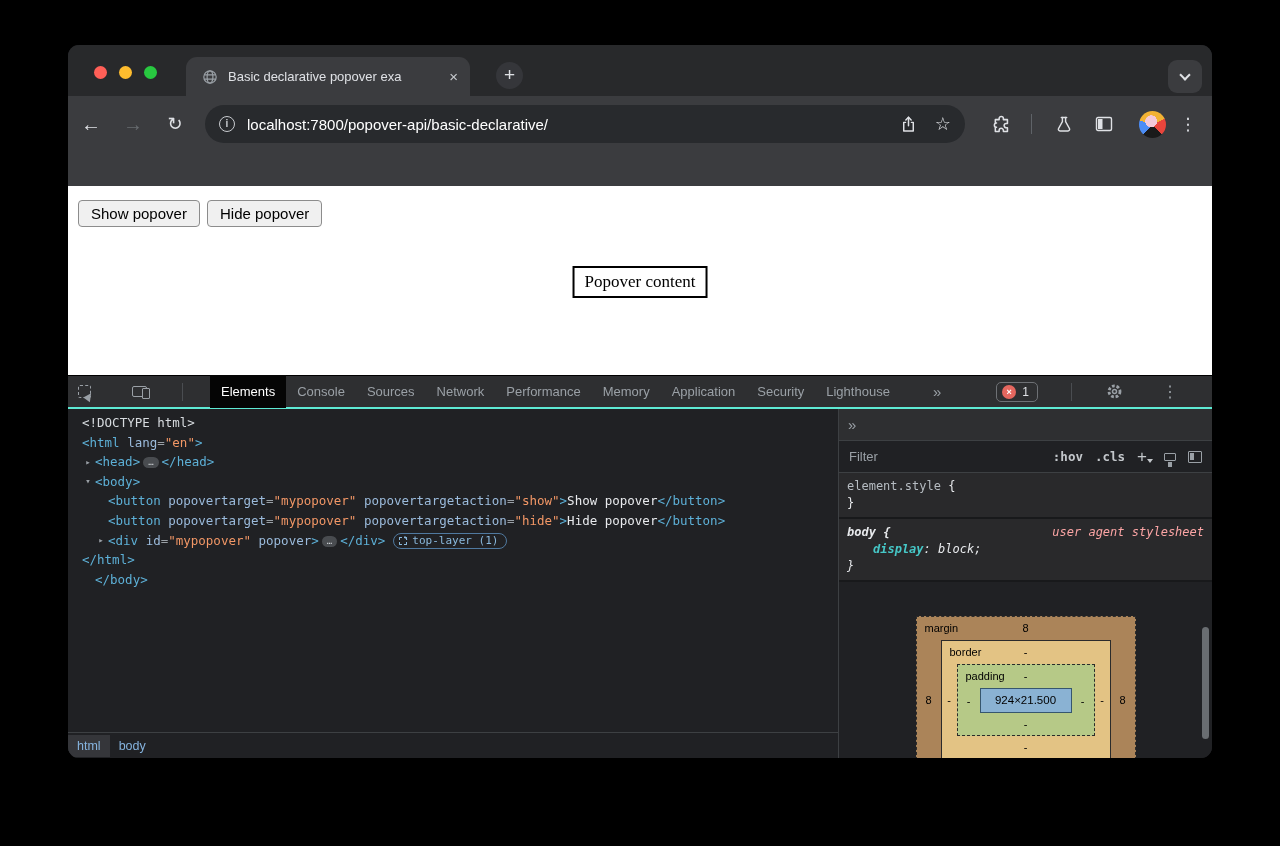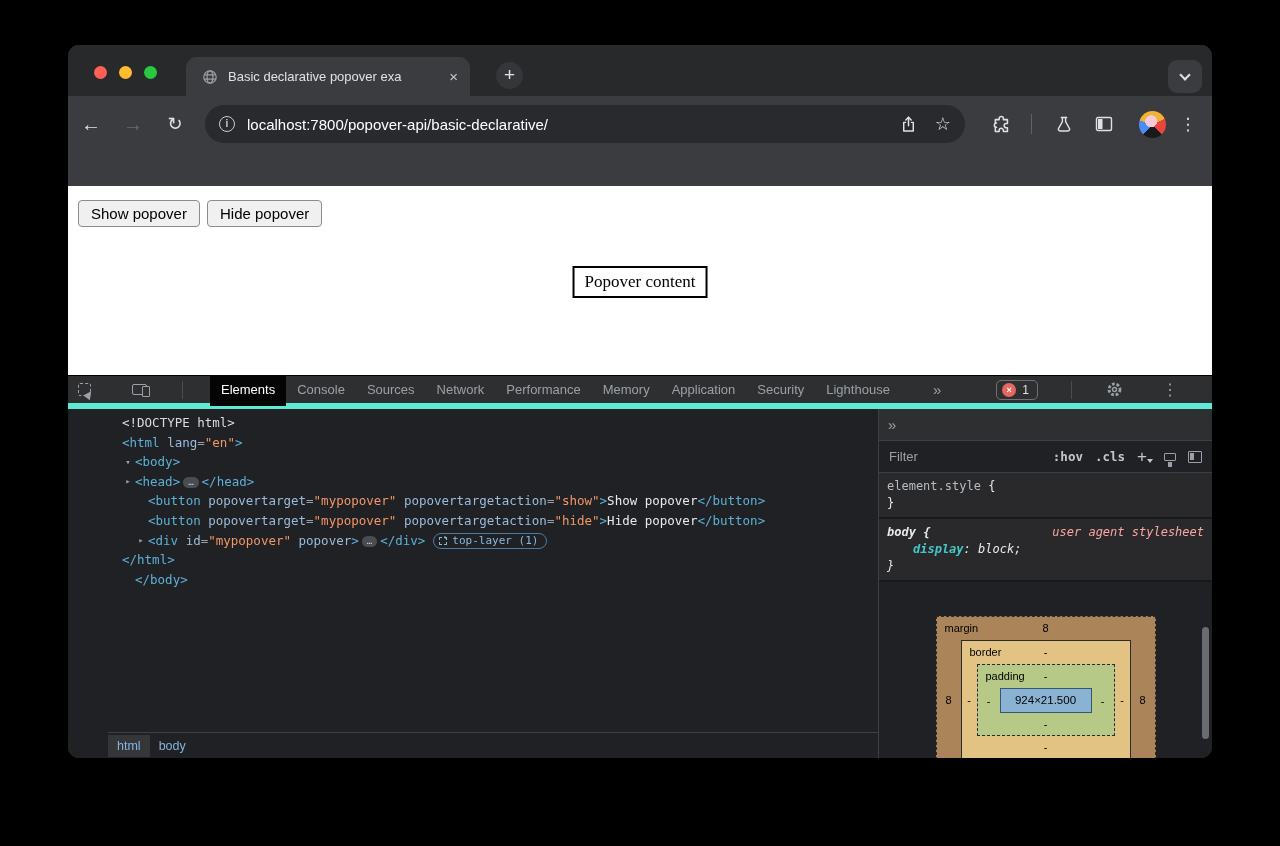--- a/index.html
+++ b/index.html
@@ -49,21 +49,21 @@
   
   .page { height:189px; background:#fff; position:relative; }
   .pg-btn { position:absolute; top:14px; height:27px; background:#f0f0f0; border:1px solid #8c8c8c;
     border-radius:4px; font-size:15px; color:#000; padding:0 12px; font-family:"Liberation Sans",sans-serif; }
   .pg-btn.show { left:10px; } .pg-btn.hide { left:139px; }
   .popover-box { position:absolute; left:50%; transform:translateX(-50%); top:80px; background:#fff;
     border:2px solid #000; padding:4px 10px; font-family:"Liberation Serif",serif; font-size:17px; color:#000; }
 
   
   .devtools { height:383px; display:flex; flex-direction:column; background:#202124; border-top:1px solid #000; }
-  .dt-toolbar { height:33px; flex:0 0 33px; background:#2e2f31; border-bottom:6px solid #5eead4;
+  .dt-toolbar { height:33px; flex:0 0 33px; background:#2e2f31; border-bottom:2px solid #5eead4;
     display:flex; align-items:center;gap:23px; }
   .dt-icbox { width:32px; height:32px; display:flex; align-items:center; justify-content:center; flex:0 0 auto; }
   .ic-inspect { width:13px; height:13px; border:1.5px dashed #9aa0a6; border-radius:2px; position:relative; }
   .ic-inspect::after { content:""; position:absolute; right:-4px; bottom:-4px; width:0; height:0;
     border:4px solid transparent; border-bottom:8px solid #9aa0a6; transform:rotate(35deg); }
   .ic-device { width:15px; height:11px; border:1.5px solid #9aa0a6; border-radius:2px; position:relative; }
   .ic-device::after { content:""; position:absolute; right:-4px; bottom:-3px; width:6px; height:9px;
     background:#2e2f31; border:1.5px solid #9aa0a6; border-radius:1px; }
   .dt-div { width:1px; height:18px; background:#4a4d51; margin:0 4px; flex:0 0 auto; }
   .dt-tabs { display:flex; height:33px; align-items:stretch; }
@@ -72,21 +72,21 @@
   .dt-more { color:#9aa0a6; font-size:15px; padding:0 9px; }
   .dt-spacer { flex:1; }
   .err-badge { display:flex; align-items:center; gap:6px; border:1px solid #6e7175; border-radius:5px;
     padding:2px 8px 2px 5px; color:#dfe1e5; font-size:12px; margin-right:6px; }
   .err-dot { width:14px; height:14px; border-radius:50%; background:#e5675f; color:#fff; font-size:9px;
     line-height:14px; text-align:center; font-weight:bold; }
   .gear-kebab { color:#9aa0a6; font-size:16px; }
   .dt-close { color:#c4c7cb; font-size:16px; }
 
   .dt-main { flex:1; display:flex; min-height:0; }
-  .dt-left { width:771px; flex:0 0 771px; display:flex; flex-direction:column; border-right:1px solid #3d4043;margin-left:40px; }
+  .dt-left { width:771px; flex:0 0 771px; display:flex; flex-direction:column; border-right:1px solid #3d4043; }
   .dom-tree { flex:1; padding-top:4px; font-family:"DejaVu Sans Mono",monospace; font-size:12.5px;
     line-height:19.6px; overflow:hidden; }
   .line { height:19.6px; white-space:nowrap; }
   .line.selected { background:#1a4d8c; }
   .twisty { display:inline-block; width:14px; margin-left:-14px; color:#9aa0a6; font-size:9px;
     text-align:center; vertical-align:middle; }
   .t-tag { color:#5db0d7; } .t-attr { color:#9bbbdc; } .t-val { color:#f29766; }
   .t-text { color:#e8eaed; } .t-plain { color:#d7dbdf; } .t-gray { color:#9aa0a6; }
   .ellip { display:inline-block; background:#494c50; border-radius:8px; color:#cdd1d5; font-size:9px;
     line-height:11px; padding:0 5px; margin:0 3px; vertical-align:middle; }
@@ -264,22 +264,22 @@
       </div>
       <div class="dt-icbox gear-kebab">⋮</div>
       <div class="dt-icbox dt-close" style="margin-right:4px;">×</div>
     </div>
 
     <div class="dt-main">
       <div class="dt-left">
         <div class="dom-tree">
             <div class="line" style="padding-left: 14px;"><span class="t-plain">&lt;!DOCTYPE html&gt;</span></div>
             <div class="line" style="padding-left: 14px;"><span class="t-tag">&lt;html</span><span class="t-attr"> lang</span><span class="t-gray">=</span><span class="t-val">"en"</span><span class="t-tag">&gt;</span></div>
+            <div class="line" style="padding-left: 27px;"><span class="twisty">▸</span><span class="t-tag">&lt;head&gt;</span><span class="ellip">…</span><span class="t-tag">&lt;/head&gt;</span></div>
             <div class="line" style="padding-left: 27px;"><span class="twisty">▾</span><span class="t-tag">&lt;body&gt;</span></div>
-            <div class="line" style="padding-left: 27px;"><span class="twisty">▸</span><span class="t-tag">&lt;head&gt;</span><span class="ellip">…</span><span class="t-tag">&lt;/head&gt;</span></div>
             <div class="line" style="padding-left: 40px;"><span class="t-tag">&lt;button</span><span class="t-attr"> popovertarget</span><span class="t-gray">=</span><span class="t-val">"mypopover"</span><span class="t-attr"> popovertargetaction</span><span class="t-gray">=</span><span class="t-val">"show"</span><span class="t-tag">&gt;</span><span class="t-text">Show popover</span><span class="t-tag">&lt;/button&gt;</span></div>
             <div class="line" style="padding-left: 40px;"><span class="t-tag">&lt;button</span><span class="t-attr"> popovertarget</span><span class="t-gray">=</span><span class="t-val">"mypopover"</span><span class="t-attr"> popovertargetaction</span><span class="t-gray">=</span><span class="t-val">"hide"</span><span class="t-tag">&gt;</span><span class="t-text">Hide popover</span><span class="t-tag">&lt;/button&gt;</span></div>
             <div class="line" style="padding-left: 40px;"><span class="twisty">▸</span><span class="t-tag">&lt;div</span><span class="t-attr"> id</span><span class="t-gray">=</span><span class="t-val">"mypopover"</span><span class="t-attr"> popover</span><span class="t-tag">&gt;</span><span class="ellip">…</span><span class="t-tag">&lt;/div&gt;</span><span class="node-badge">
                 <span class="bic"></span>
                 <span>top-layer (1)</span>
               </span></div>
             <div class="line" style="padding-left: 14px;"><span class="t-tag">&lt;/html&gt;</span></div>
             <div class="line" style="padding-left: 27px;"><span class="t-tag">&lt;/body&gt;</span></div>
           </div>
         <div class="crumbs">

